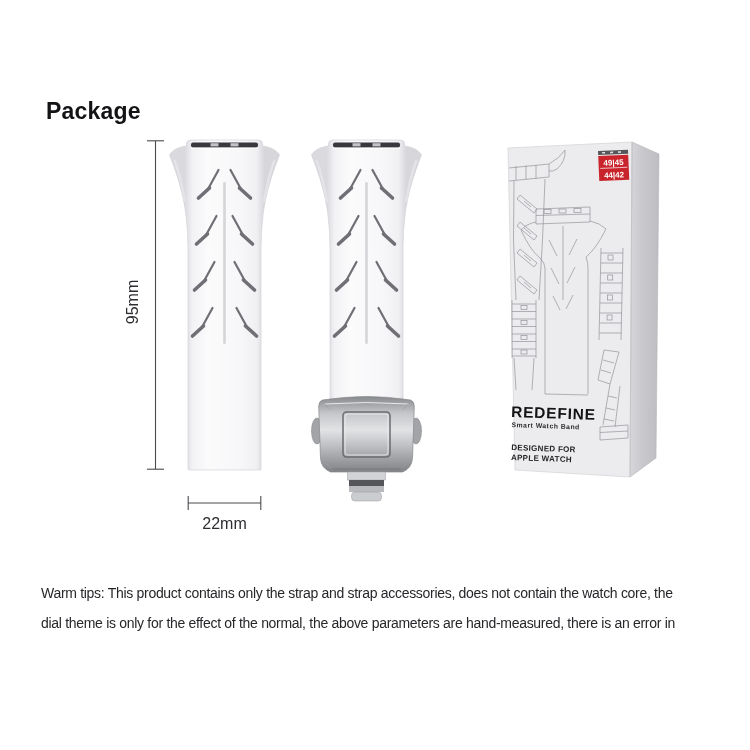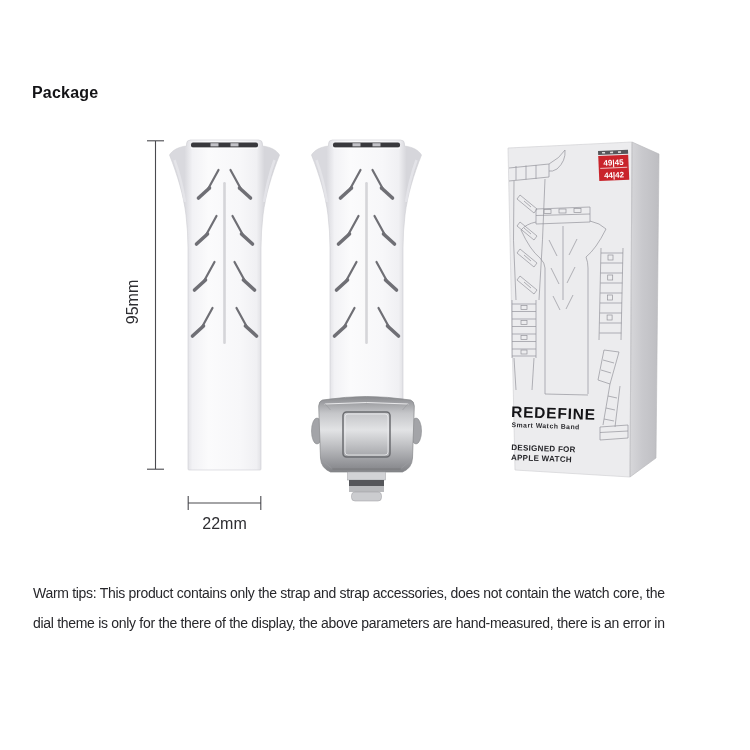--- a/index.html
+++ b/index.html
@@ -1,30 +1,30 @@
 <!DOCTYPE html>
 <html><head>
 <meta charset="utf-8">
 <style>
   html,body{margin:0;padding:0;background:#fff;}
   .page{
     position:relative;width:750px;height:750px;background:#ffffff;overflow:hidden;
     font-family:"Liberation Sans", sans-serif;
   }
   .page-title{
-    position:absolute;left:32px;top:84px;margin:0;
-    font-size:16px;font-weight:700;color:#131316;letter-spacing:.2px;
+    position:absolute;left:32px;top:84px;margin:14px;
+    font-size:23px;font-weight:700;color:#131316;letter-spacing:.2px;
   }
   .figure-svg{position:absolute;left:0;top:125px;}
   svg text{font-family:"Liberation Sans", sans-serif;}
   .tips{
     position:absolute;left:33px;top:578px;width:710px;
     color:#27272b;font-size:14px;line-height:30px;letter-spacing:-0.3px;
   }
-  .tips div{white-space:nowrap;}
+  .tips div{white-space:nowrap;margin-left:8px;}
 </style>
 </head>
 <body>
 
 <div class="page">
 
   <h1 class="page-title">Package</h1>
 
   <svg class="figure-svg" width="750" height="435" viewBox="0 125 750 435">
     <defs>
@@ -224,16 +224,16 @@
         <text x="511" y="417" font-size="15.5" font-weight="bold" letter-spacing="0.8">REDEFINE</text>
         <text x="512" y="427" font-size="6.8" font-weight="bold" letter-spacing="0.5" fill="#2a2a2e">Smart Watch Band</text>
         <text x="512.5" y="450" font-size="8" font-weight="bold" letter-spacing="0.3" fill="#26262a">DESIGNED FOR</text>
         <text x="512.5" y="460" font-size="8" font-weight="bold" letter-spacing="0.3" fill="#26262a">APPLE WATCH</text>
       </g>
     </g>
   </svg>
 
   <div class="tips">
     <div>Warm tips: This product contains only the strap and strap accessories, does not contain the watch core, the</div>
-    <div>dial theme is only for the there of the display, the above parameters are hand-measured, there is an error in</div>
+    <div>dial theme is only for the effect of the normal, the above parameters are hand-measured, there is an error in</div>
   </div>
 
 </div>
 
 </body></html>

